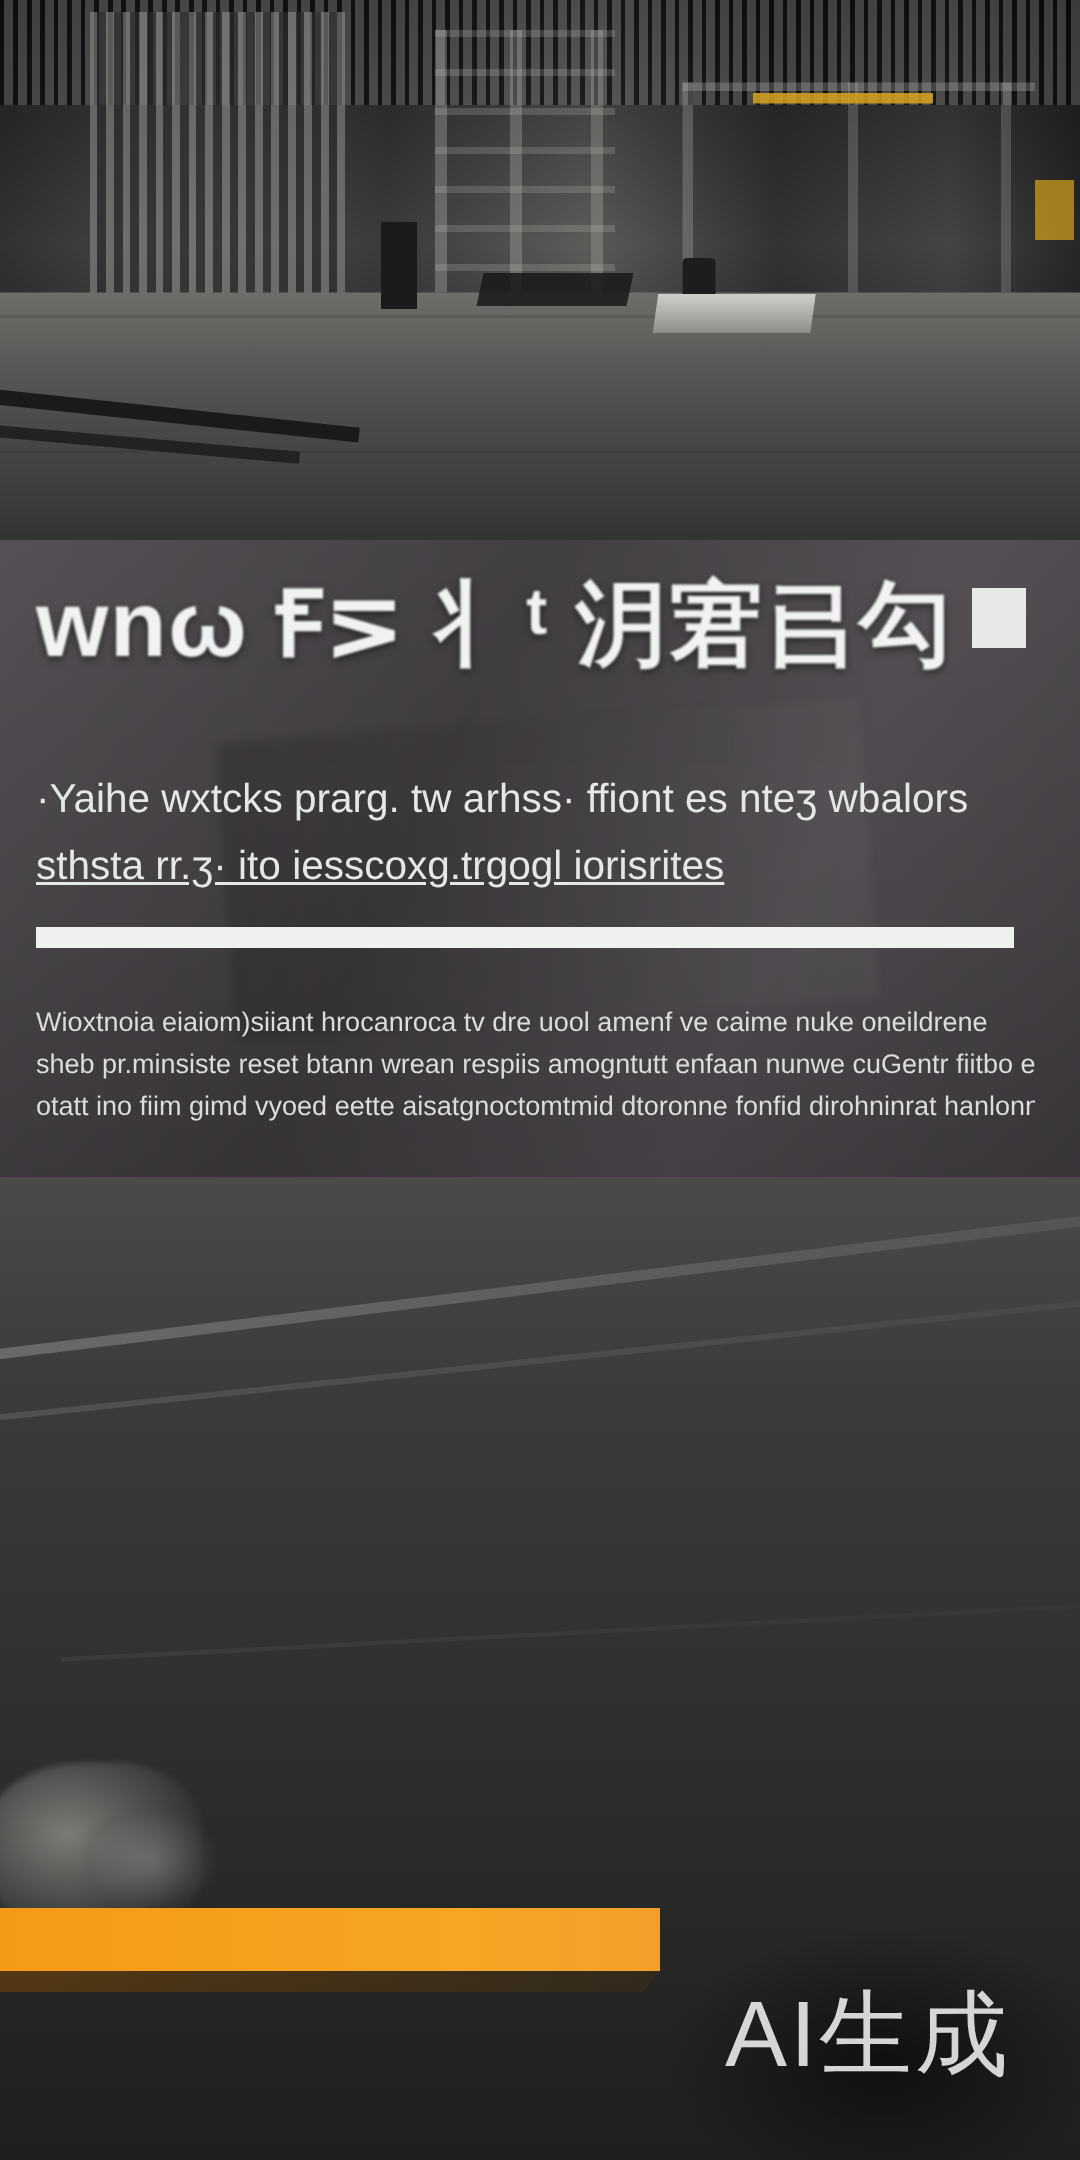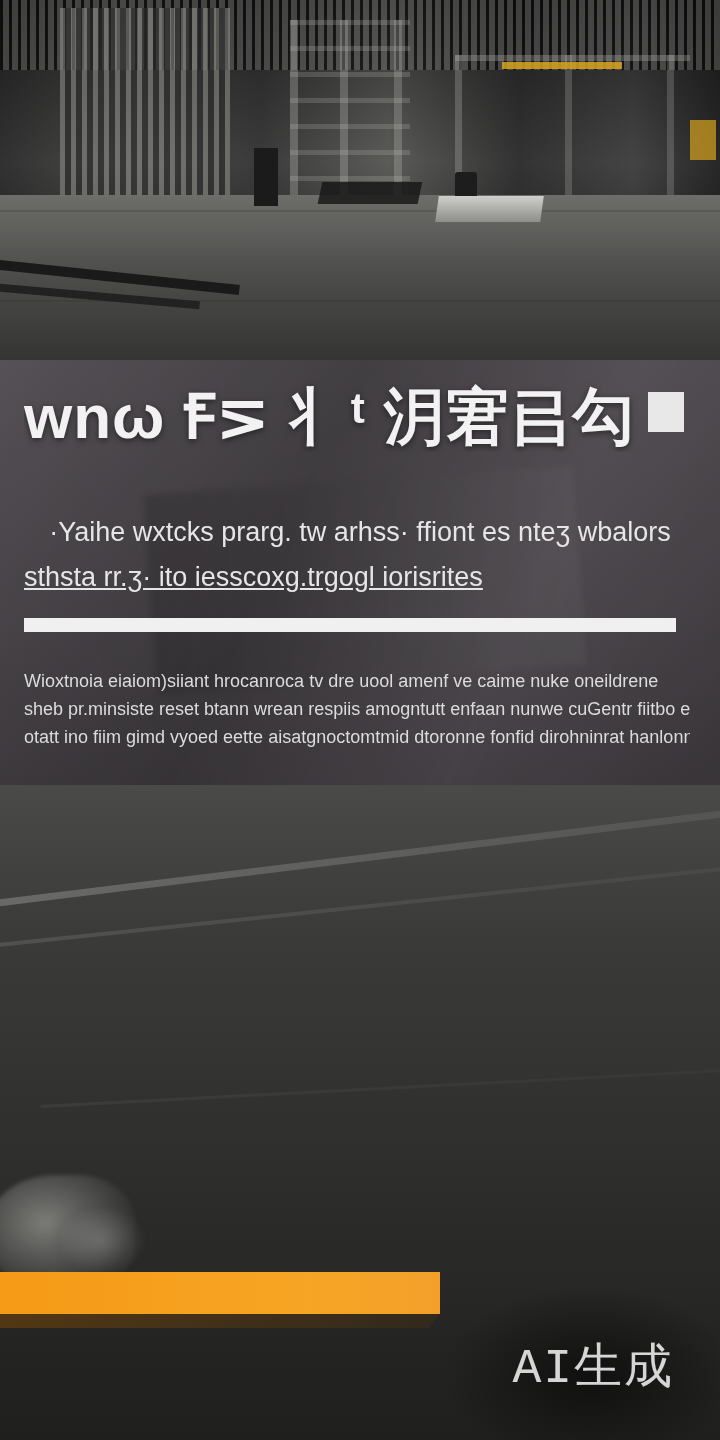--- a/index.html
+++ b/index.html
@@ -145,21 +145,21 @@
     position: absolute;
     left: 24px;
     width: 672px;
     font-size: 27px;
     color: #e6e6e6;
     line-height: 34px;
     white-space: nowrap;
     overflow: hidden;
     filter: blur(0.5px);
   }
-  .sub-1 { top: 155px; text-align: center; }
+  .sub-1 { top: 155px; }
   .sub-2 { top: 200px; text-decoration: underline; }
 
   .divider {
     position: absolute;
     left: 24px; top: 258px;
     width: 652px; height: 14px;
     background: #f0f0f0;
   }
 
   .body-line {
@@ -229,24 +229,24 @@
     width: 440px; height: 14px;
     background: linear-gradient(to right, rgba(120,70,5,0.55), rgba(90,55,5,0.25));
     transform: skewX(-40deg);
     transform-origin: left top;
   }
 
   
   .watermark {
     position: absolute;
     right: 46px; bottom: 42px;
-    font-size: 48px;
+    font-size: 62px;
     color: rgba(240,240,240,0.88);
     letter-spacing: 2px;
-    font-family: Liberation Mono, monospace;
+    font-family: Liberation Sans, sans-serif;
   }
 </style>
 </head>
 <body>
 
 <div class="poster">
 
   <div class="photo-top">
     <div class="ceiling"></div>
     <div class="wall-panel"></div>

